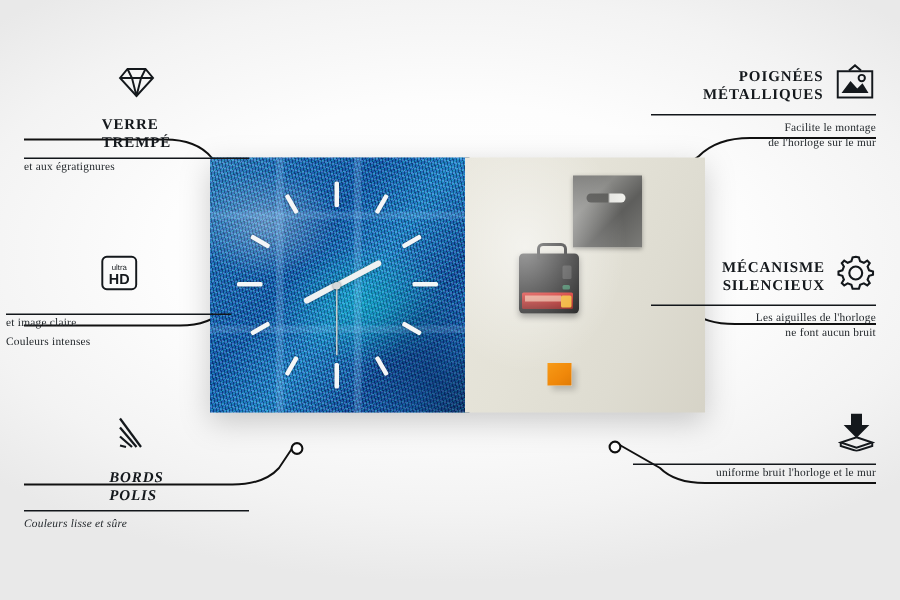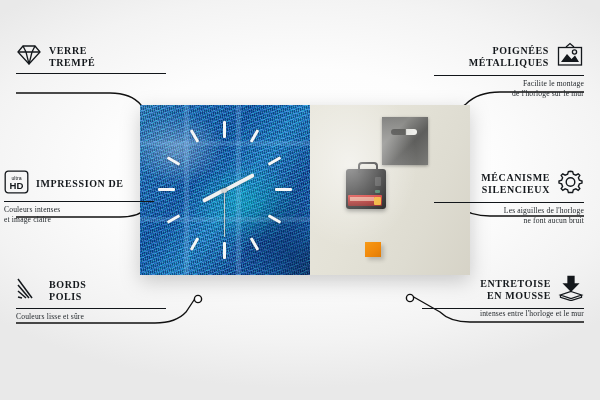--- a/index.html
+++ b/index.html
@@ -88,21 +88,21 @@
   .callout{position:absolute;}
   .co-head{display:flex;align-items:center;gap:7px;}
   .co-title{
     font-weight:bold;letter-spacing:.6px;color:#14181c;
     font-size:10px;line-height:12px;text-transform:uppercase;
   }
   .co-rule{height:1px;background:#12161a;margin-top:3px;}
   .co-sub{
     font-size:7.6px;line-height:9.6px;color:#22272b;margin-top:3px;letter-spacing:.15px;
   }
-  .left .co-head{justify-content:flex-start;}
+  .left .co-head{justify-content:flex-start;flex-direction:column;}
   .left .co-title,.left .co-sub{text-align:left;}
   .right .co-head{justify-content:flex-end;}
   .right .co-title,.right .co-sub{text-align:right;}
   .ico{flex:0 0 auto;display:block;}
   .hdlines{display:flex;flex-direction:column;}
 
   svg.connector{position:absolute;left:0;top:0;width:600px;height:400px;pointer-events:none;}
 </style>
 </head>
 <body>
@@ -179,41 +179,41 @@
           <path d="M2 8 L7 2 L19 2 L24 8 L13 20 Z"></path>
           <path d="M2 8 L24 8 M7 2 L10 8 L13 20 M19 2 L16 8 L13 20"></path>
         </svg>
       </span>
       <div class="hdlines">
         <span class="co-title">VERRE</span>
         <span class="co-title">TREMPÉ</span>
       </div>
     </div>
     <div class="co-rule" style="width:150px"></div>
+    <div class="co-sub" style="margin-top:0">et aux égratignures</div>
   </div>
 
   <div class="callout left" style="left:4px;top:170px;width:150px;">
     <div class="co-head">
       <span class="ico">
         <svg width="25" height="24" viewBox="0 0 25 24">
           <rect x="1.2" y="1.2" width="22.6" height="21.6" rx="3" fill="none" stroke="#14181c" stroke-width="1.3"></rect>
           <text x="12.5" y="10" font-family="Liberation Sans, sans-serif" font-size="5.2" text-anchor="middle" fill="#14181c">ultra</text>
           <text x="12.5" y="19.4" font-family="Liberation Sans, sans-serif" font-size="9.6" font-weight="bold" text-anchor="middle" fill="#14181c">HD</text>
         </svg>
       </span>
       <div class="hdlines">
-        <span class="co-title">IMPRESSION DE</span>
-      </div>
-    </div>
-    <div class="co-rule" style="width:150px"></div>
+      </div>
+    </div>
+    <div class="co-rule" style="width:150px"></div>
+    <div class="co-sub" style="margin-top:0">et image claire</div>
     <div class="co-sub">Couleurs intenses</div>
-    <div class="co-sub" style="margin-top:0">et image claire</div>
-  </div>
-
-  <div class="callout left" style="left:16px;top:277px;width:150px;">
+  </div>
+
+  <div class="callout left" style="left:16px;top:277px;width:150px;font-style:italic;">
     <div class="co-head">
       <span class="ico">
         <svg width="26" height="24" viewBox="0 0 26 24" stroke="#14181c" stroke-width="1.5" fill="none">
           <path d="M2 2 L16 21"></path>
           <path d="M2 8 L13 21"></path>
           <path d="M2 14 L10 21"></path>
           <path d="M2 20 L6 21"></path>
         </svg>
       </span>
       <div class="hdlines">
@@ -258,29 +258,25 @@
         </svg>
       </span>
     </div>
     <div class="co-rule" style="width:150px"></div>
     <div class="co-sub">Les aiguilles de l'horloge</div>
     <div class="co-sub" style="margin-top:0">ne font aucun bruit</div>
   </div>
 
   <div class="callout right" style="left:422px;top:275px;width:162px;">
     <div class="co-head">
-      <div class="hdlines" style="align-items:flex-end">
-        <span class="co-title">ENTRETOISE</span>
-        <span class="co-title">EN MOUSSE</span>
-      </div>
       <span class="ico">
         <svg width="26" height="26" viewBox="0 0 26 26" fill="none" stroke="#14181c" stroke-width="1.3">
           <path d="M10 1.5 L16 1.5 L16 9 L20 9 L13 16 L6 9 L10 9 Z" fill="#14181c"></path>
           <path d="M13 16.5 L23.5 20 L13 23.5 L2.5 20 Z"></path>
           <path d="M2.5 20 L2.5 22.3 L13 25.6 L23.5 22.3 L23.5 20"></path>
         </svg>
       </span>
     </div>
     <div class="co-rule" style="width:162px"></div>
-    <div class="co-sub" style="margin-top:0">intenses entre l'horloge et le mur</div>
+    <div class="co-sub" style="margin-top:0">uniforme bruit l'horloge et le mur</div>
   </div>
 
 </div>
 
 </body></html>

